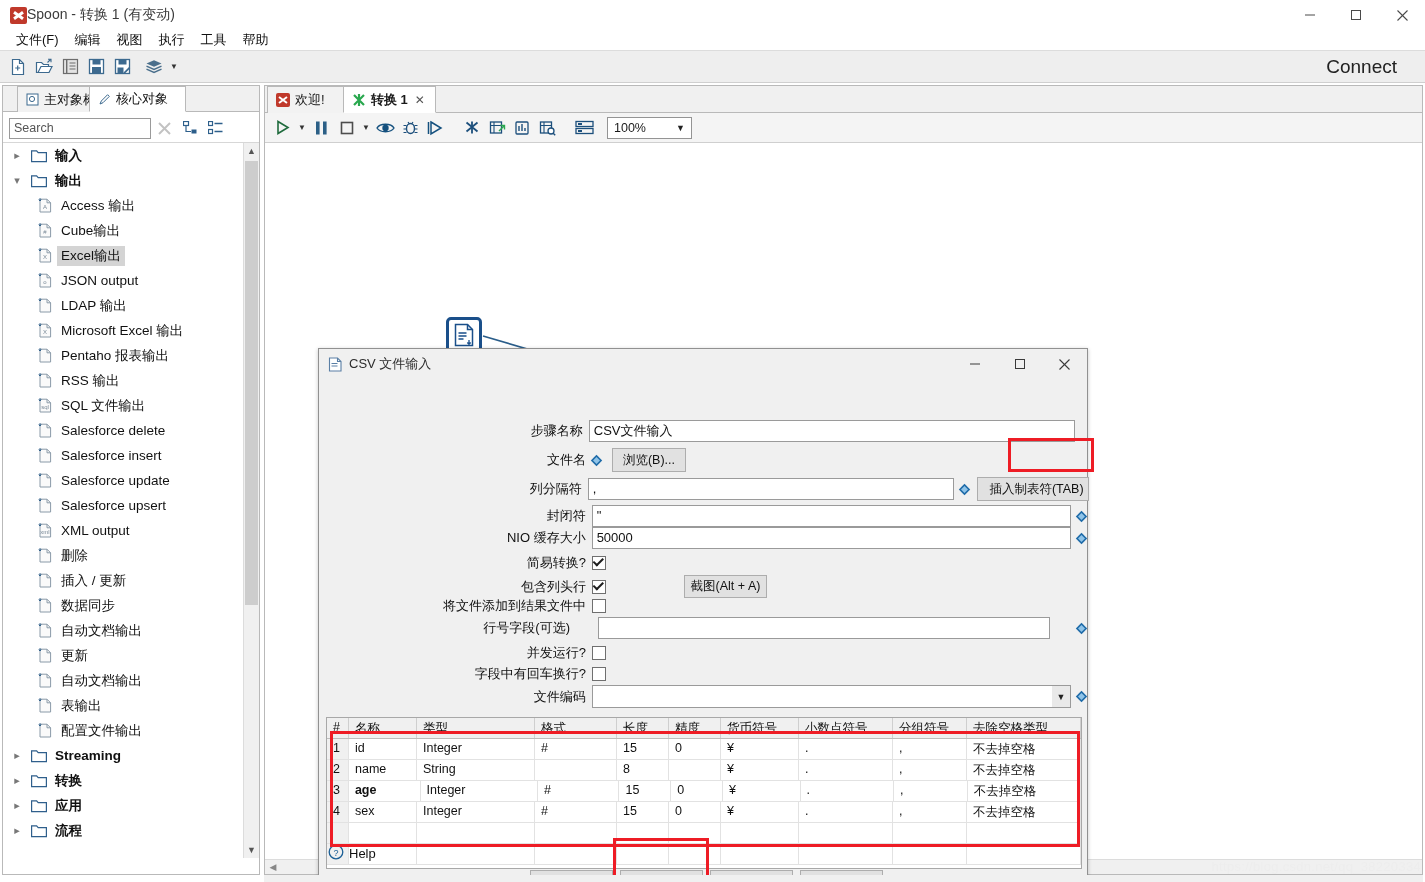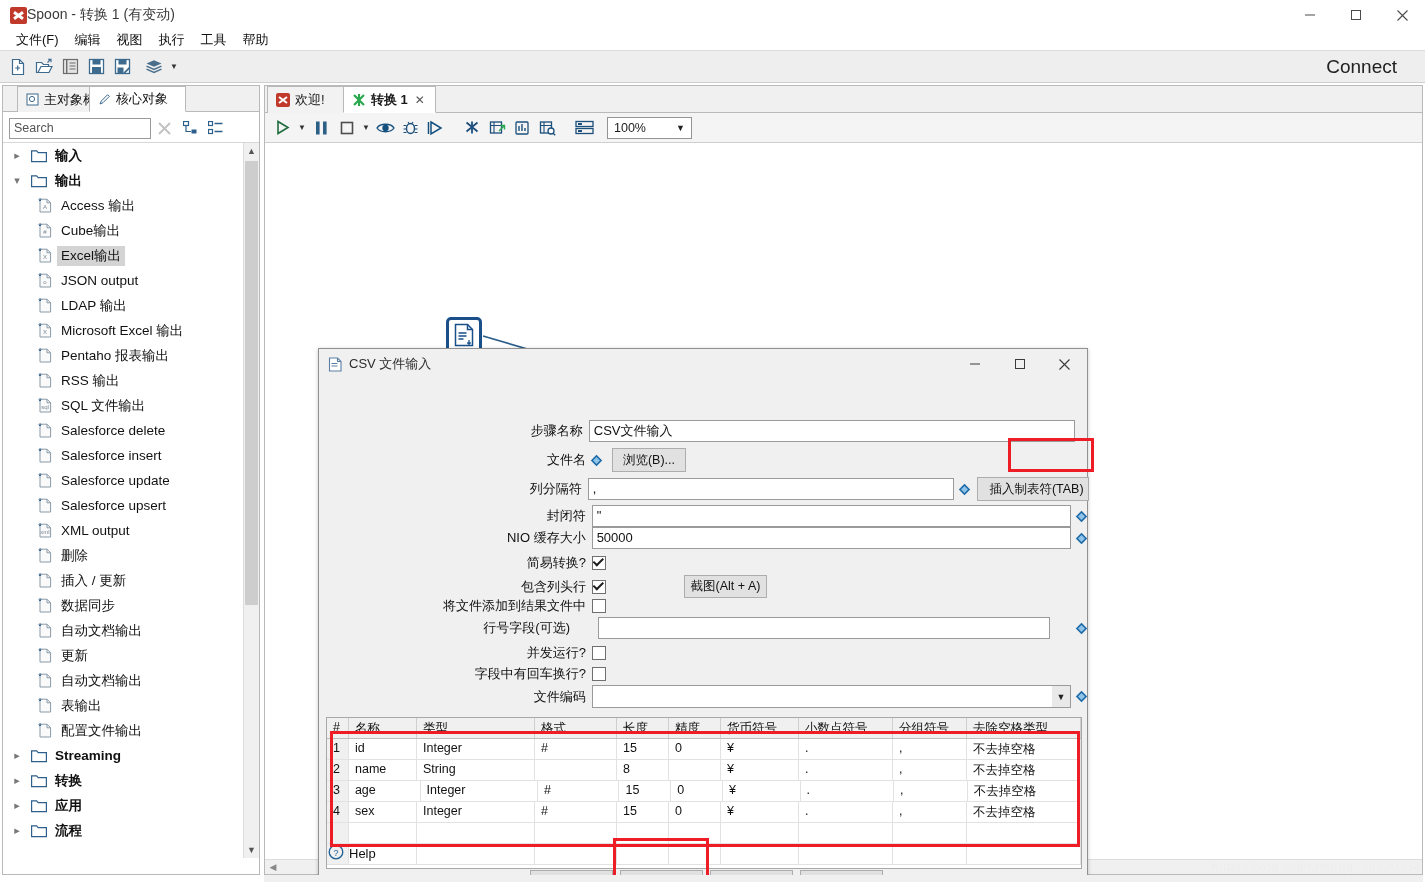--- a/index.html
+++ b/index.html
@@ -951,21 +951,21 @@
                 <div style="width: 82px;"></div>
                 <div style="width: 52px;">8</div>
                 <div style="width: 52px;"></div>
                 <div style="width: 78px;">¥</div>
                 <div style="width: 94px;">.</div>
                 <div style="width: 74px;">,</div>
                 <div style="width: 114px;">不去掉空格</div>
               </div>
               <div class="ft-row">
                 <div class="idx" style="width: 22px;">3</div>
-                <div style="width: 72px;">age</div>
+                <div style="width: 72px; font-weight: bold;">age</div>
                 <div style="width: 118px;">Integer</div>
                 <div style="width: 82px;">#</div>
                 <div style="width: 52px;">15</div>
                 <div style="width: 52px;">0</div>
                 <div style="width: 78px;">¥</div>
                 <div style="width: 94px;">.</div>
                 <div style="width: 74px;">,</div>
                 <div style="width: 114px;">不去掉空格</div>
               </div>
               <div class="ft-row">

